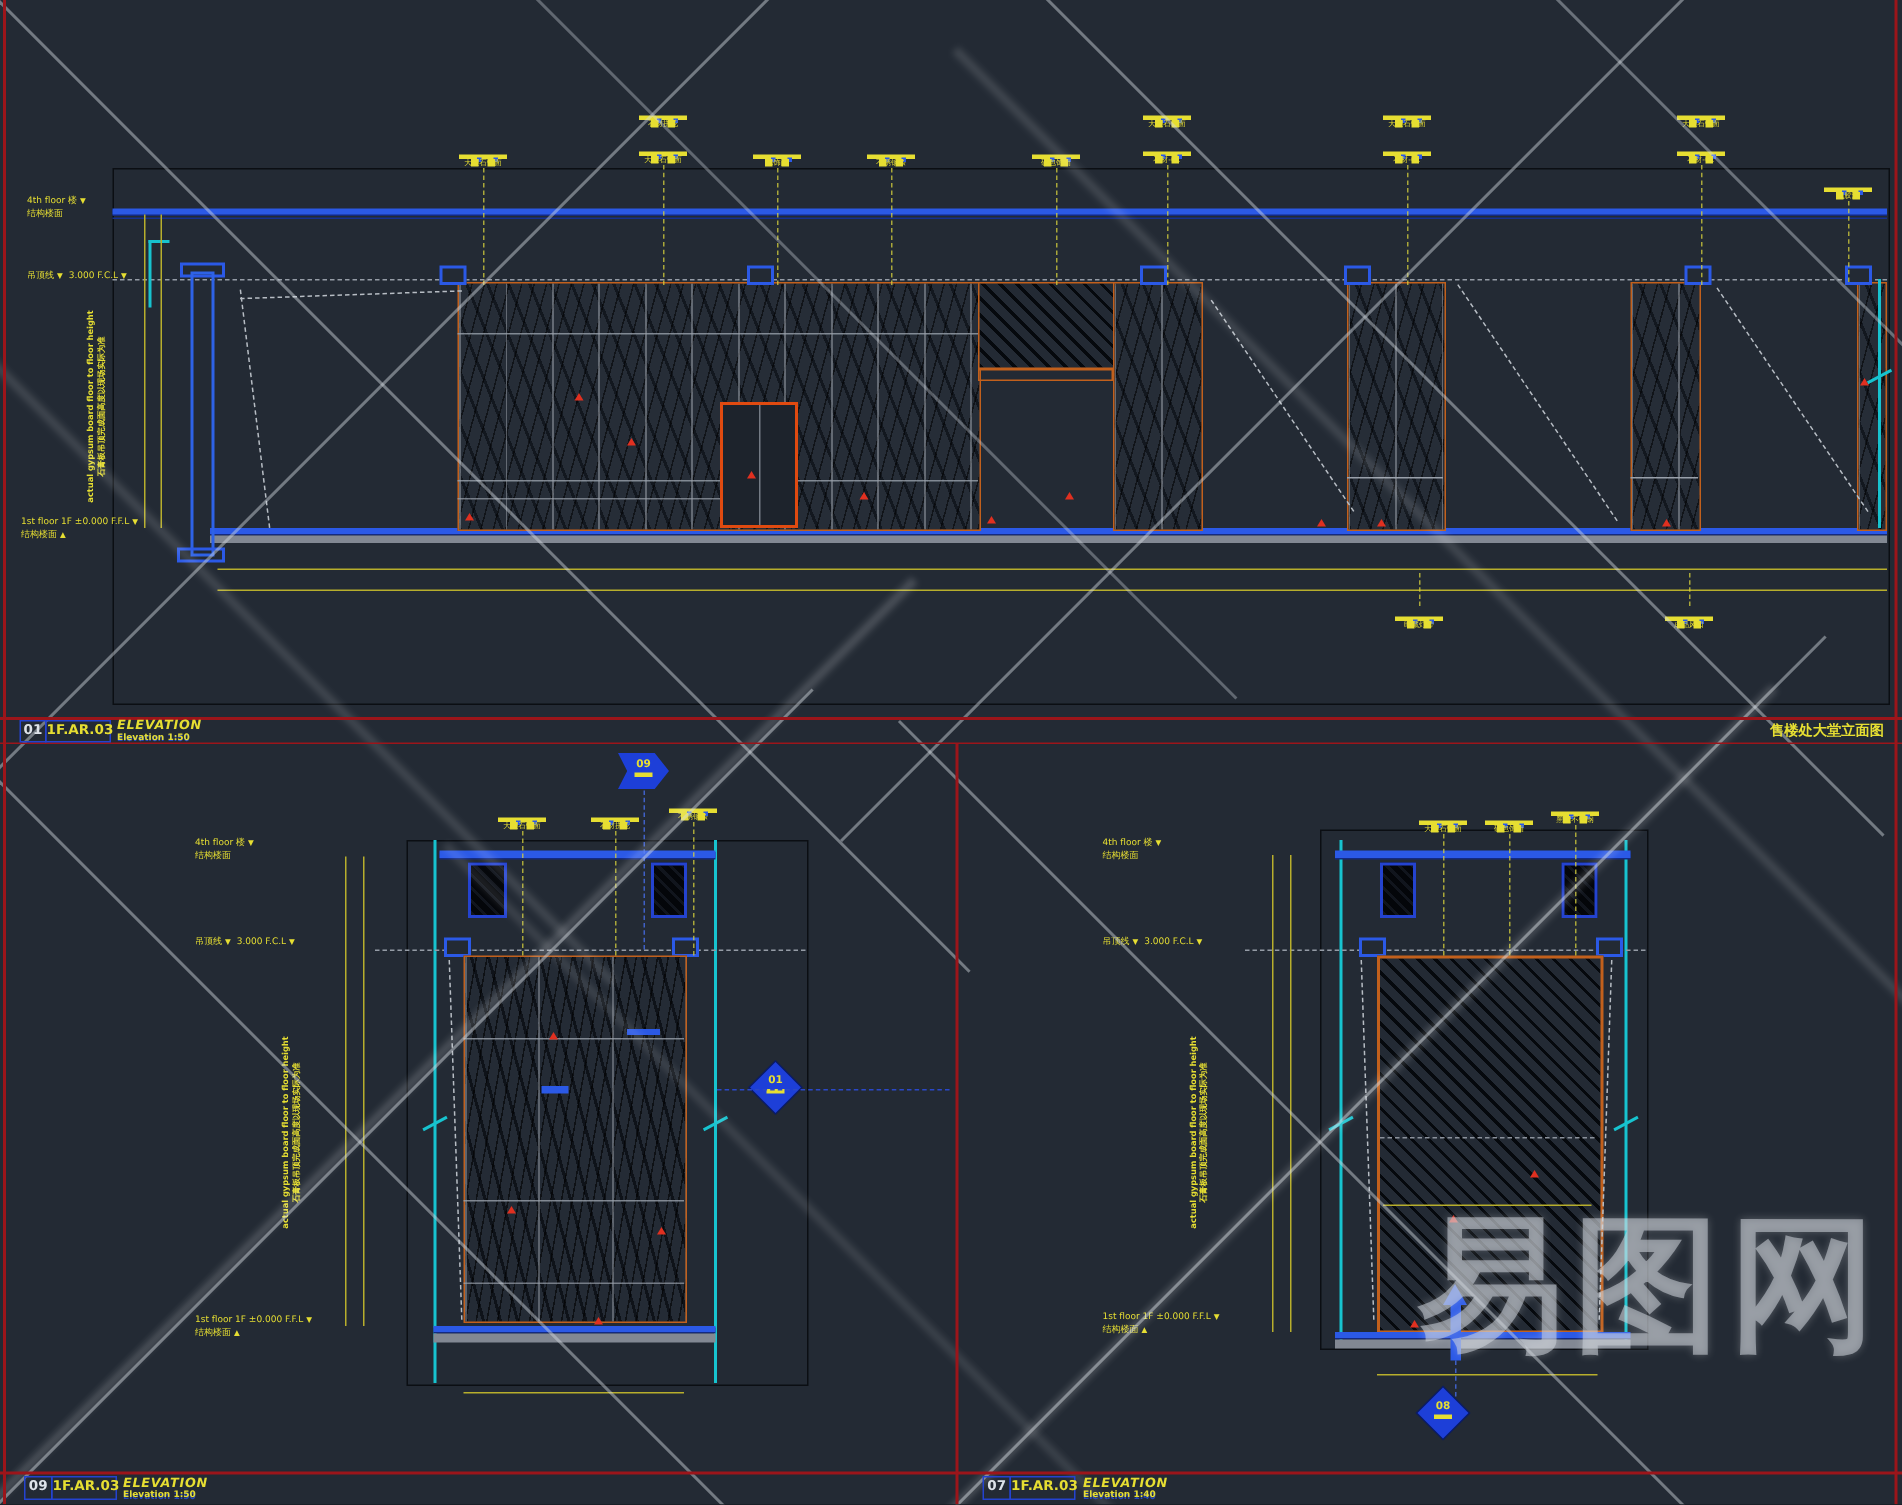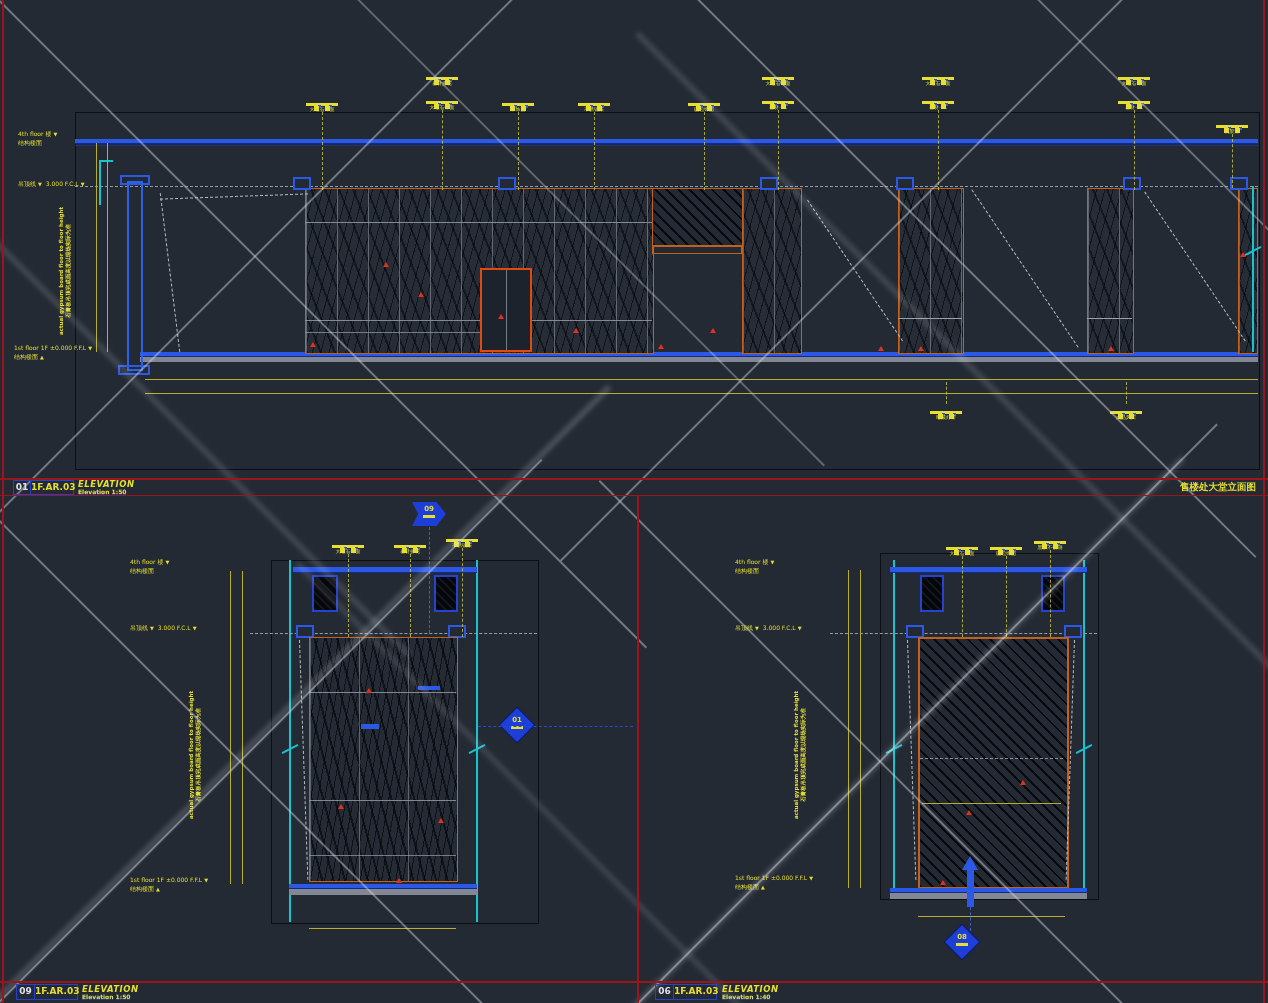--- a/index.html
+++ b/index.html
@@ -495,37 +495,38 @@
     <div class="wm-t" style="left: 845px; top: 855px; transform: rotate(45deg); font-size: 26px; opacity: 0.42;"></div>
     <div class="wm-t" style="left: 295px; top: -12px; transform: rotate(0deg); font-size: 60px; opacity: 0.3;"></div>
     <div class="wm-t" style="left: 1180px; top: 105px; transform: rotate(0deg); font-size: 64px; opacity: 0.3;"></div>
     <div class="wm-t" style="left: 582px; top: 212px; transform: rotate(0deg); font-size: 62px; opacity: 0.3;"></div>
     <div class="wm-t" style="left: 62px; top: 292px; transform: rotate(0deg); font-size: 60px; opacity: 0.3;"></div>
     <div class="wm-t" style="left: 255px; top: 500px; transform: rotate(0deg); font-size: 58px; opacity: 0.3;"></div>
     <div class="wm-t" style="left: 688px; top: 605px; transform: rotate(0deg); font-size: 60px; opacity: 0.3;"></div>
     <div class="wm-t" style="left: 1012px; top: 682px; transform: rotate(0deg); font-size: 60px; opacity: 0.3;"></div>
     <div class="wm-t" style="left: 62px; top: 910px; transform: rotate(0deg); font-size: 60px; opacity: 0.3;"></div>
     <div class="wm-t" style="left: 1198px; top: 910px; transform: rotate(0deg); font-size: 60px; opacity: 0.3;"></div>
+  <div class="wm-logo" style="left:945px;top:792px;">易图网</div>
 
   <div class="redline" style="left:2px;top:0;width:2px;height:1003px;"></div>
   <div class="redline" style="left:1263px;top:0;width:2px;height:1003px;"></div>
   <div class="redline" style="left:0;top:478px;width:1268px;height:2px;"></div>
   <div class="redline" style="left:0;top:495px;width:1268px;height:1px;"></div>
   <div class="redline" style="left:0;top:981px;width:1268px;height:2px;"></div>
   <div class="redline" style="left:637px;top:496px;width:2px;height:507px;"></div>
 
   <div class="tbox" style="left:13px;top:480px;width:16px;height:13px;"><span>01</span></div>
   <div class="tbox code" style="left:30px;top:480px;width:42px;height:13px;"><span>1F.AR.03</span></div>
   <div class="ttl" style="left:78px;top:479px;">ELEVATION</div>
   <div class="tscale" style="left:78px;top:488px;">Elevation 1:50</div>
   <div class="tcn" style="right:12px;top:481px;">售楼处大堂立面图</div>
 
   <div class="tbox" style="left:16px;top:984px;width:17px;height:14px;"><span>09</span></div>
   <div class="tbox code" style="left:34px;top:984px;width:42px;height:14px;"><span>1F.AR.03</span></div>
   <div class="ttl" style="left:82px;top:984px;">ELEVATION</div>
   <div class="tscale" style="left:82px;top:993px;">Elevation 1:50</div>
 
-  <div class="tbox" style="left:655px;top:984px;width:17px;height:14px;"><span>06</span></div>
+  <div class="tbox" style="left:655px;top:984px;width:17px;height:14px;"><span>07</span></div>
   <div class="tbox code" style="left:673px;top:984px;width:42px;height:14px;"><span>1F.AR.03</span></div>
   <div class="ttl" style="left:722px;top:984px;">ELEVATION</div>
   <div class="tscale" style="left:722px;top:993px;">Elevation 1:40</div>
 
 </div>
 
 </body></html>

